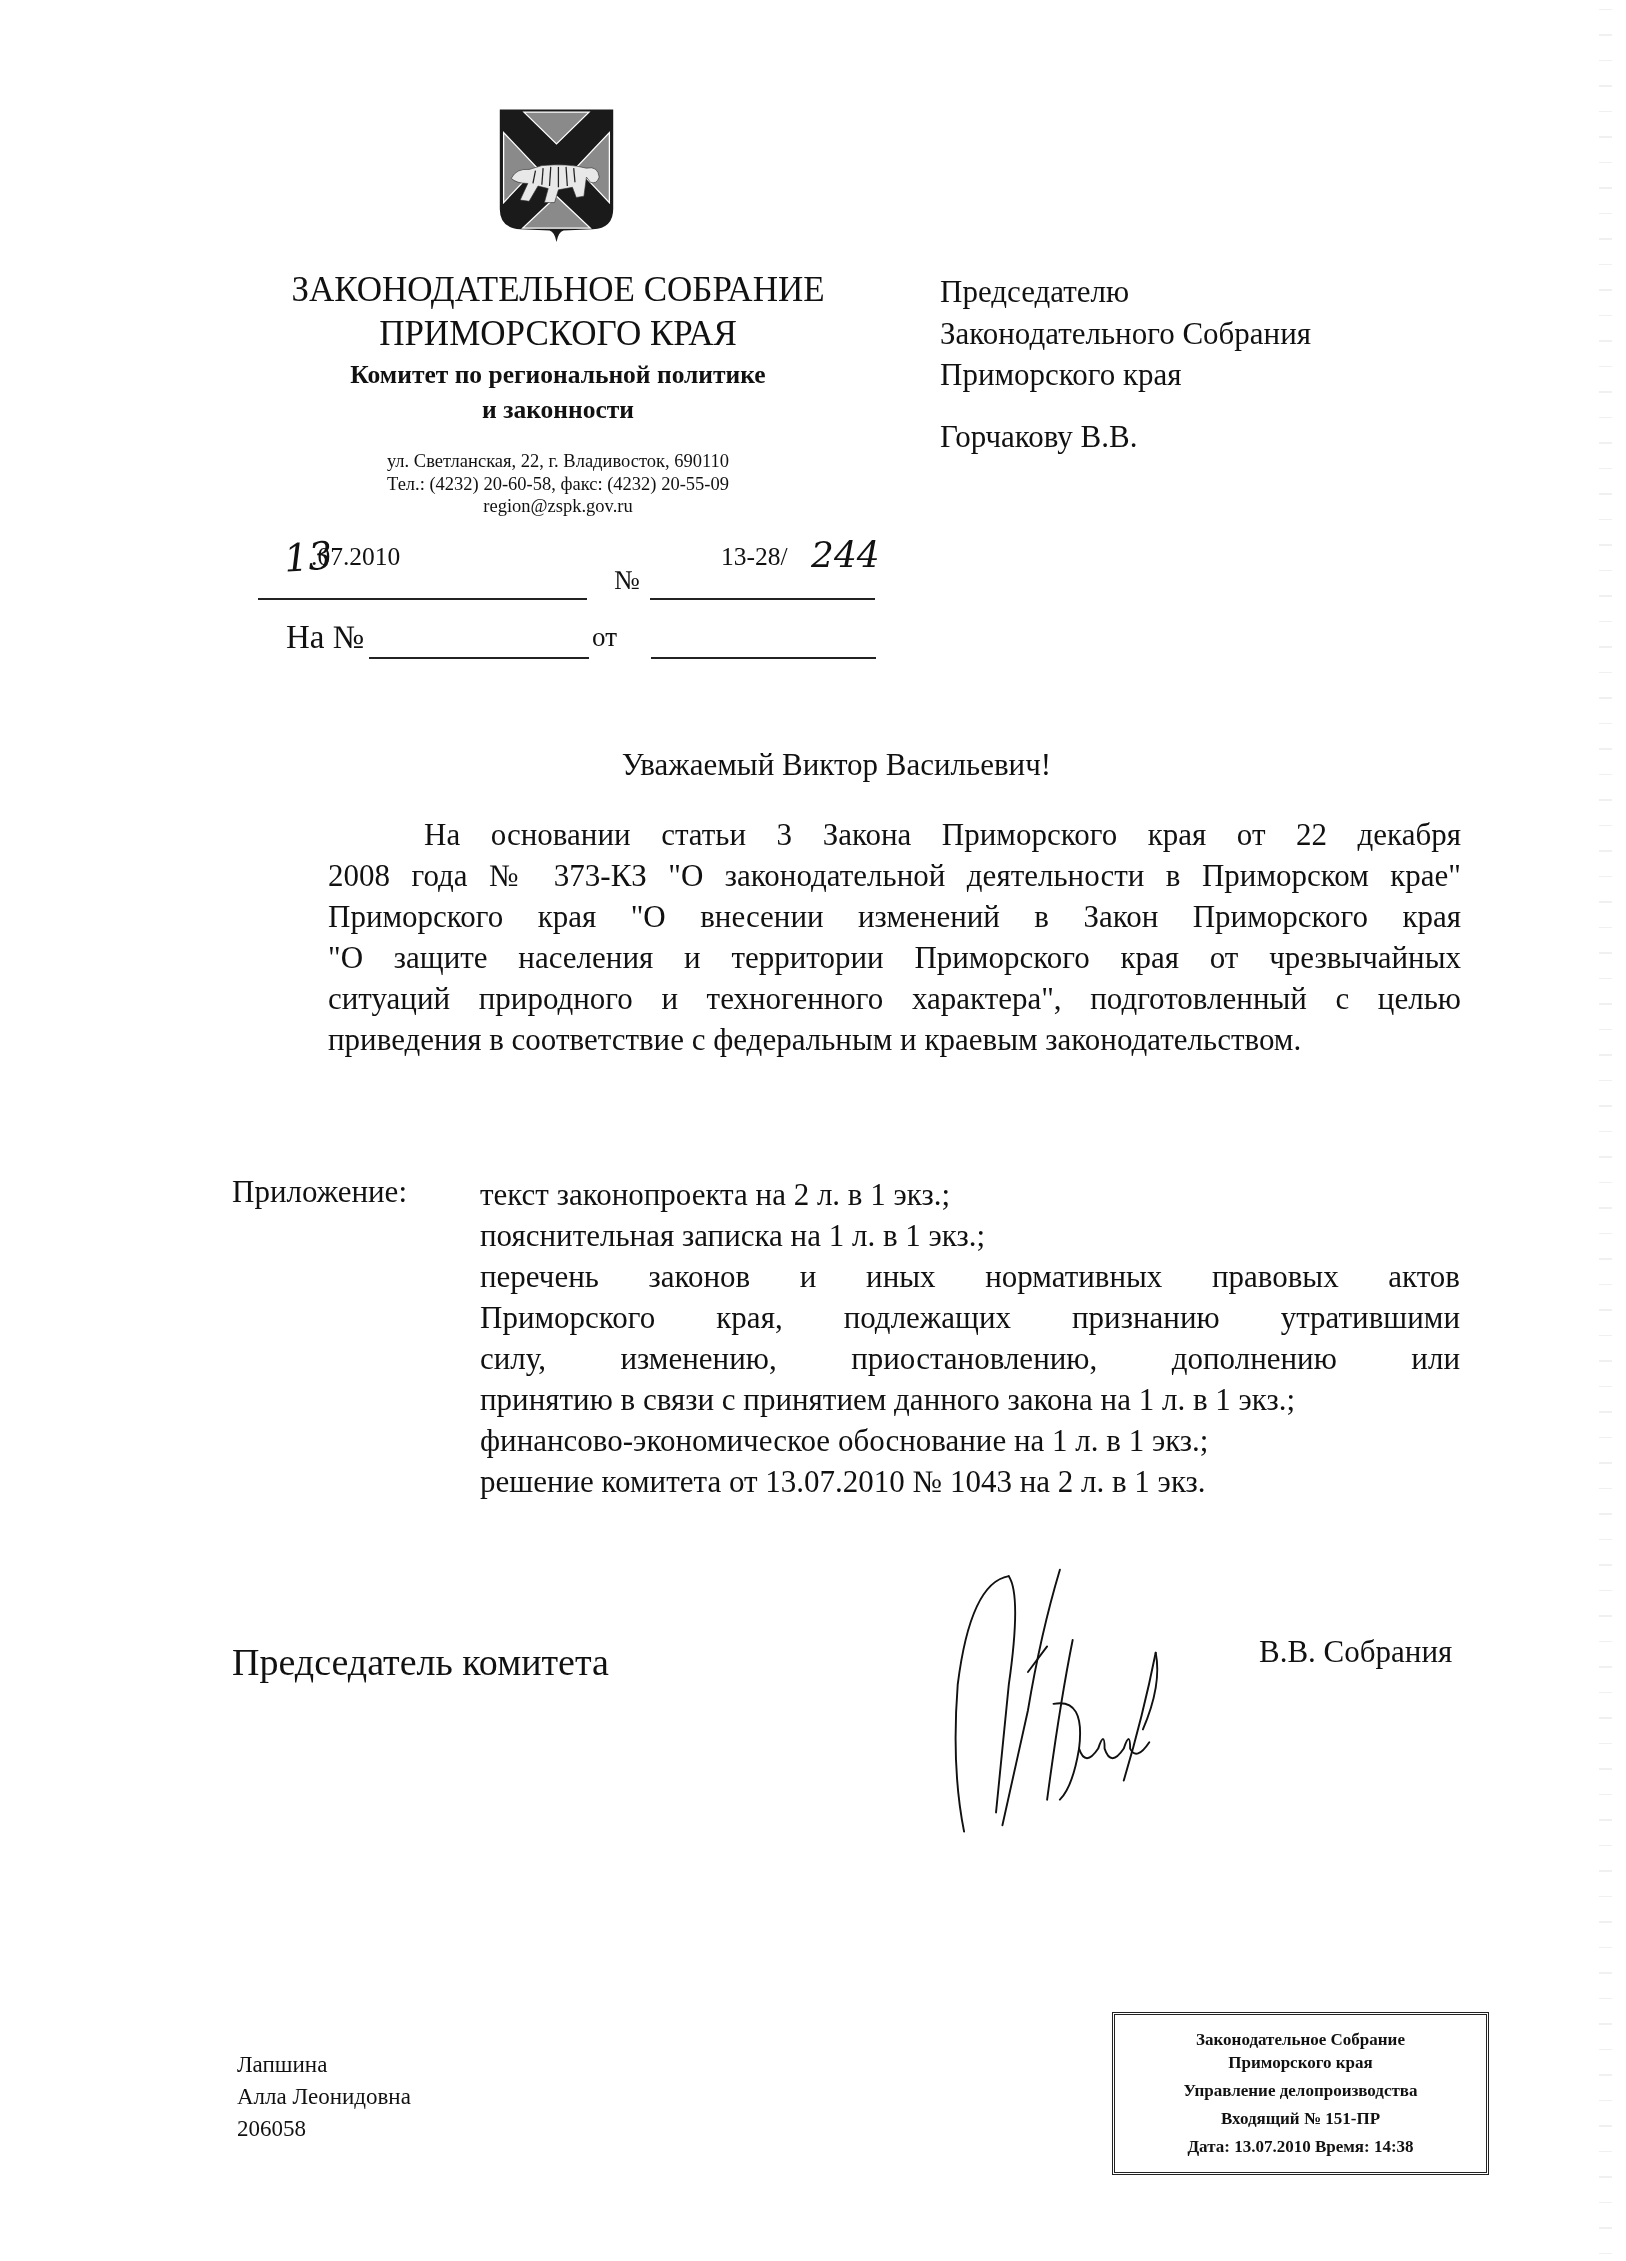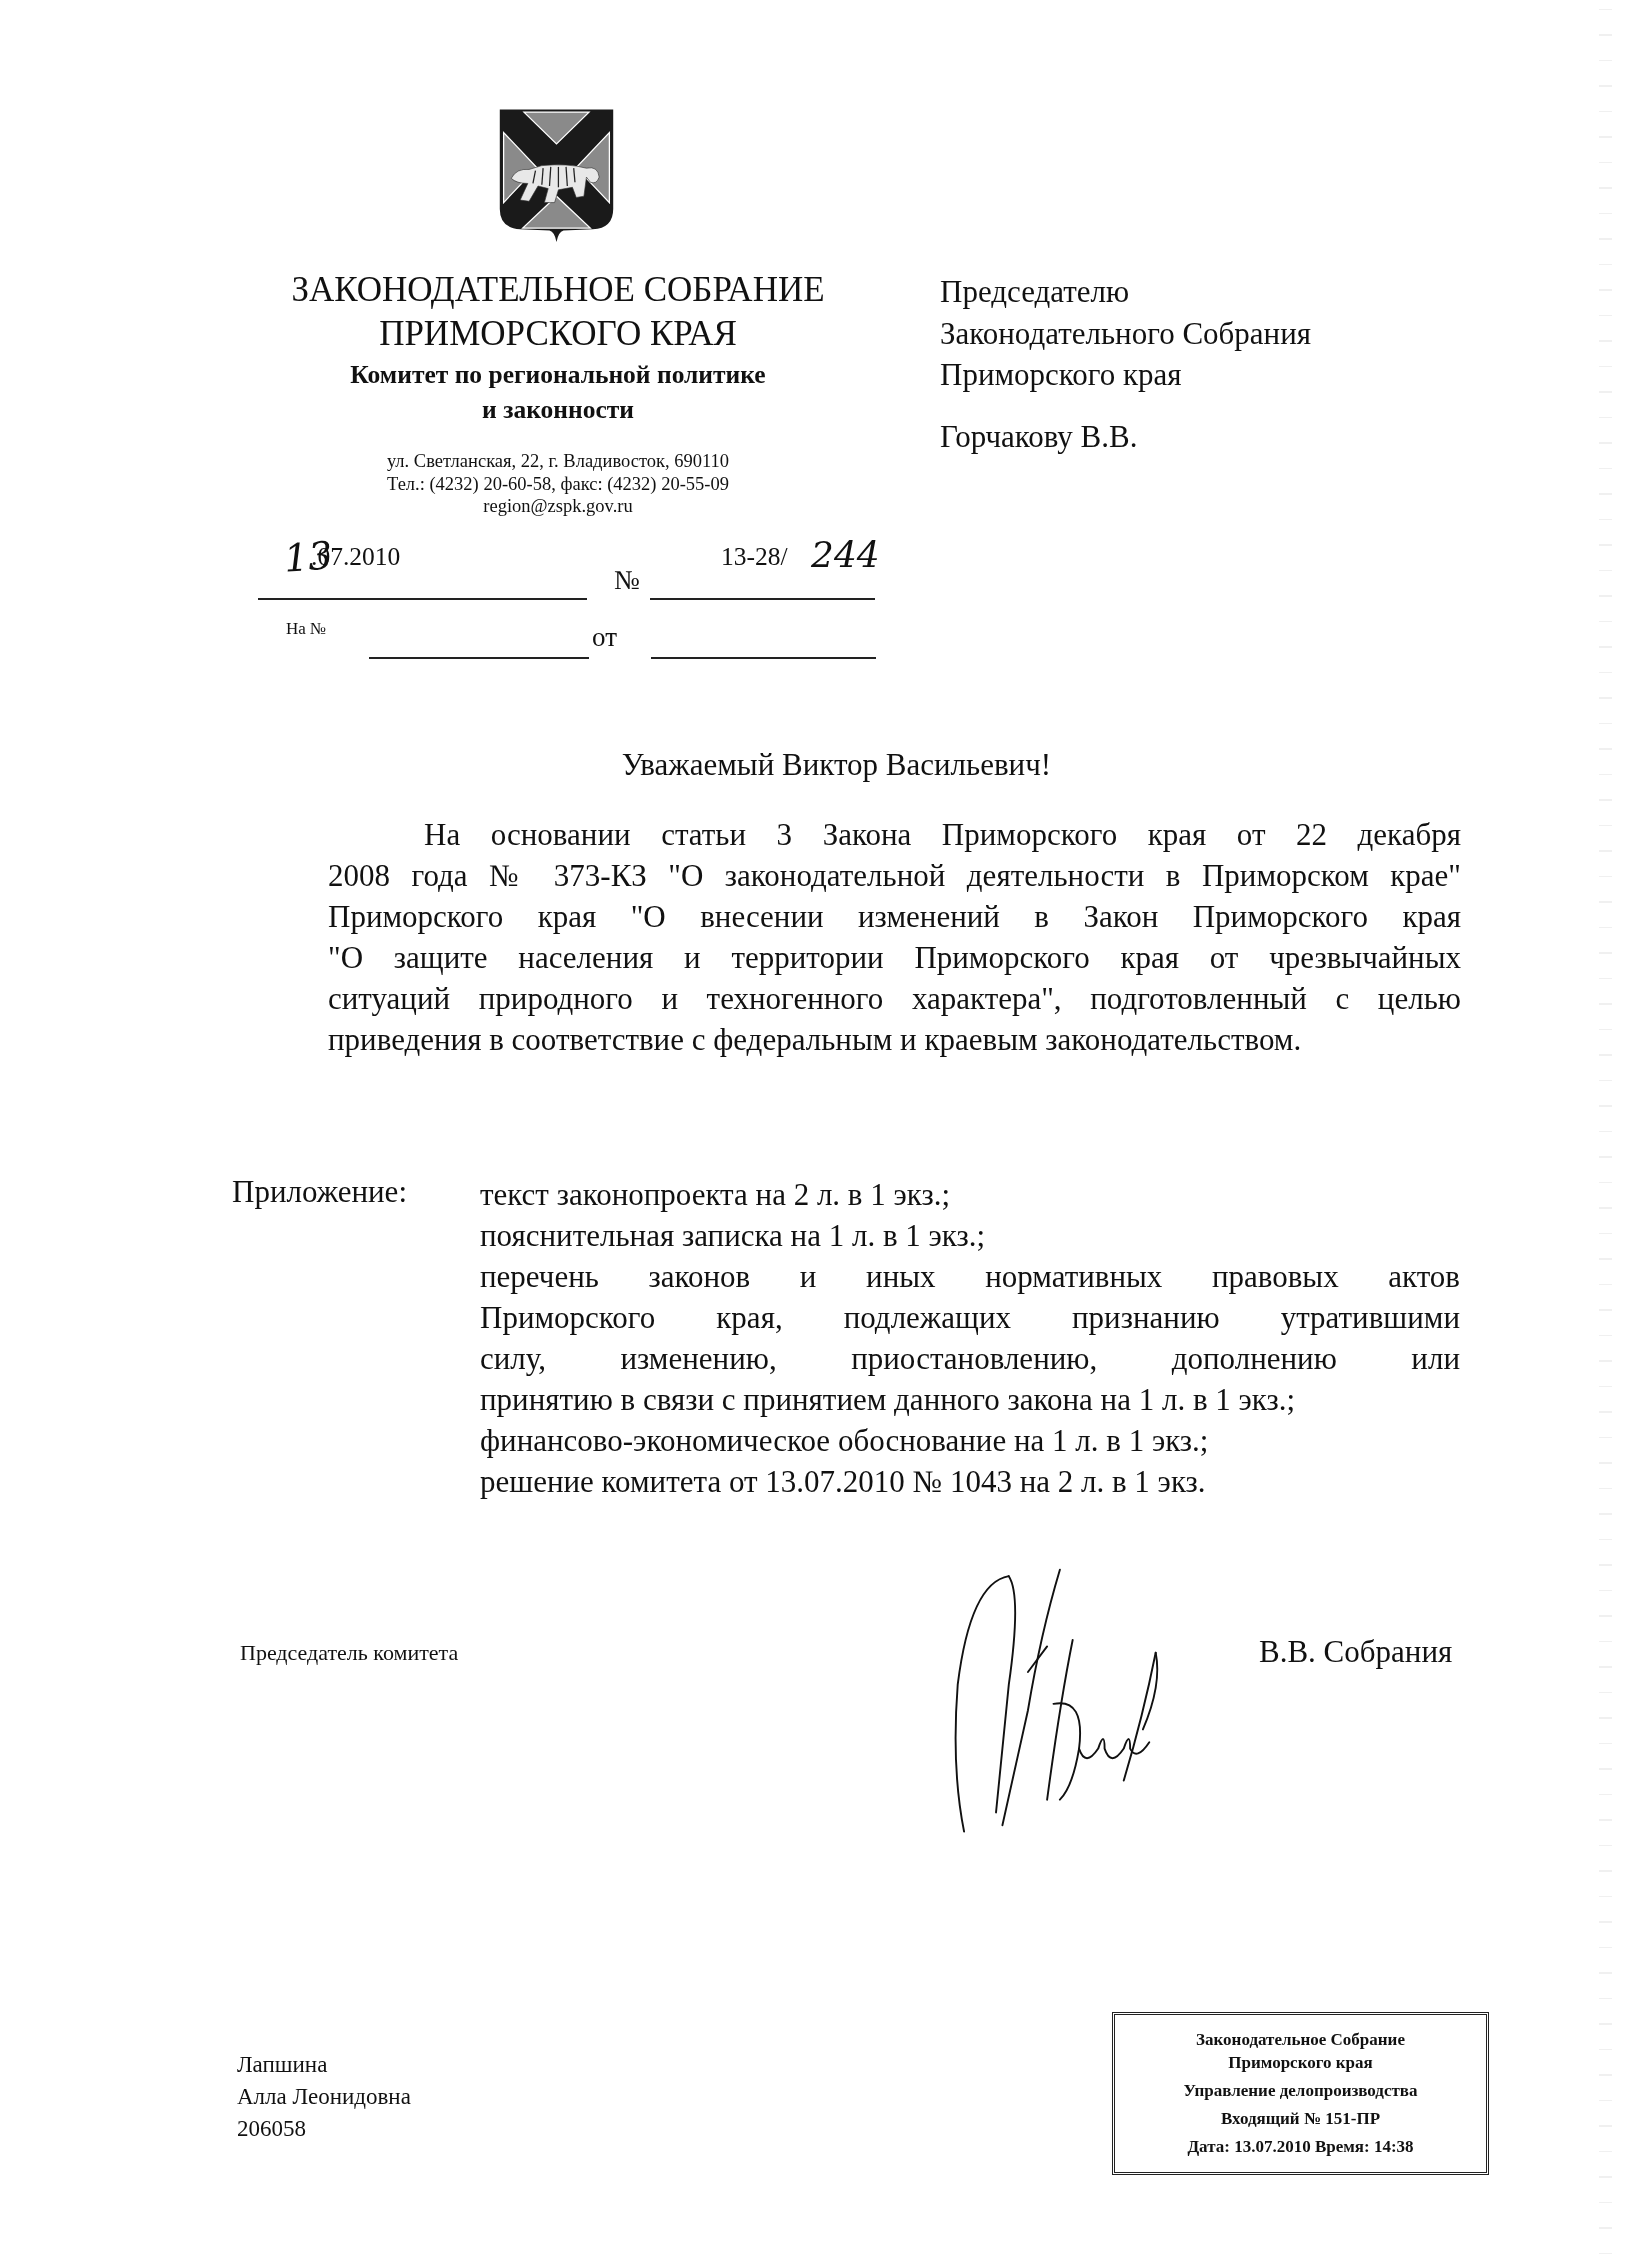--- a/index.html
+++ b/index.html
@@ -28,21 +28,21 @@
   .addr3 { top: 495px; }
   
   .date-hand { left: 284px; top: 535px; font-size: 38px; font-style: italic; font-family: "DejaVu Serif", serif; transform: rotate(-4deg); }
   .date-print { left: 311px; top: 542px; font-size: 25.5px; }
   .line { height: 1.9px; background: #222; }
   .ln-date { left: 258px; top: 598px; width: 329px; }
   .ln-num { left: 650px; top: 598px; width: 225px; }
   .no-sign1 { left: 614px; top: 565px; font-size: 27px; }
   .num-print { left: 721px; top: 542px; font-size: 25.5px; }
   .num-hand { left: 811px; top: 534px; font-size: 36px; font-style: italic; font-family: "DejaVu Serif", serif; }
-  .re-label { left: 286px; top: 619px; font-size: 17px; }
+  .re-label { left: 286px; top: 619px; font-size: 33px; }
   .ln-re { left: 369px; top: 657px; width: 220px; }
   .ot-label { left: 592px; top: 622px; font-size: 27px; }
   .ln-ot { left: 651px; top: 657px; width: 225px; }
   
   .addr-to { left: 940px; font-size: 31px; line-height: 41px; }
   .to1 { top: 271px; }
   .to2 { top: 313px; }
   .to3 { top: 354px; }
   .to4 { top: 416px; }
   
@@ -54,21 +54,21 @@
   }
   .body-p span.line-l { display: block; text-align: justify; text-align-last: justify; }
   .body-p span.line-l.last { text-align-last: left; }
   
   .att-label { left: 232px; top: 1174px; font-size: 31px; }
   .att-list { left: 480px; top: 1174px; width: 980px; font-size: 31px; line-height: 41px; }
   .att-item { display: block; }
   .att-line { display: block; text-align: justify; text-align-last: justify; }
   .att-line.last { text-align-last: left; }
   
-  .sig-title { left: 240px; top: 1640px; font-size: 22px; }
+  .sig-title { left: 232px; top: 1640px; font-size: 38px; }
   .sig-name { left: 1259px; top: 1634px; font-size: 31px; }
   .signature { left: 932px; top: 1557px; width: 243px; height: 281px; }
   
   .exec { left: 237px; font-size: 23px; line-height: 32px; }
   .exec1 { top: 2049px; }
   .exec2 { top: 2081px; }
   .exec3 { top: 2113px; }
   
   .stamp {
     left: 1112px; top: 2012px; width: 377px; height: 163px;

